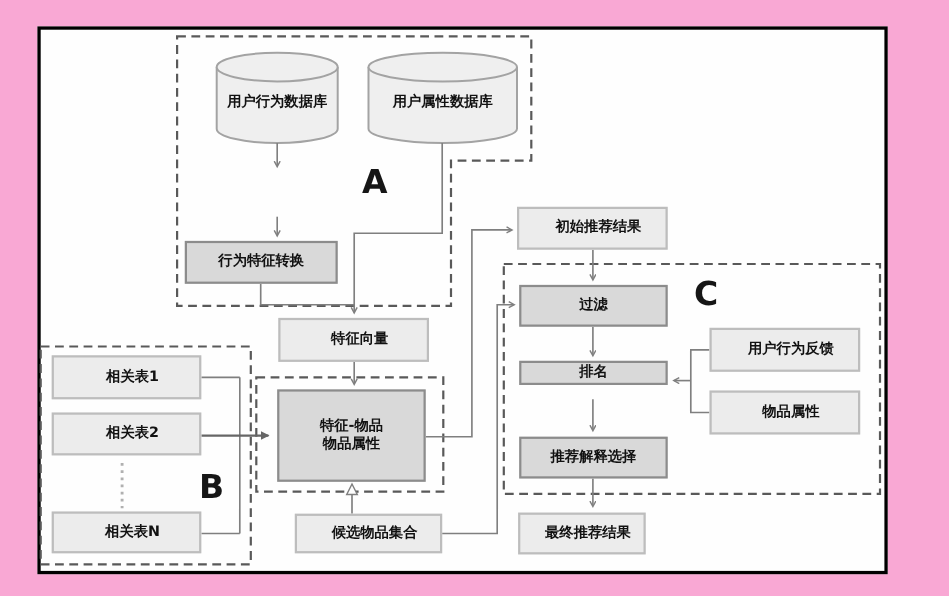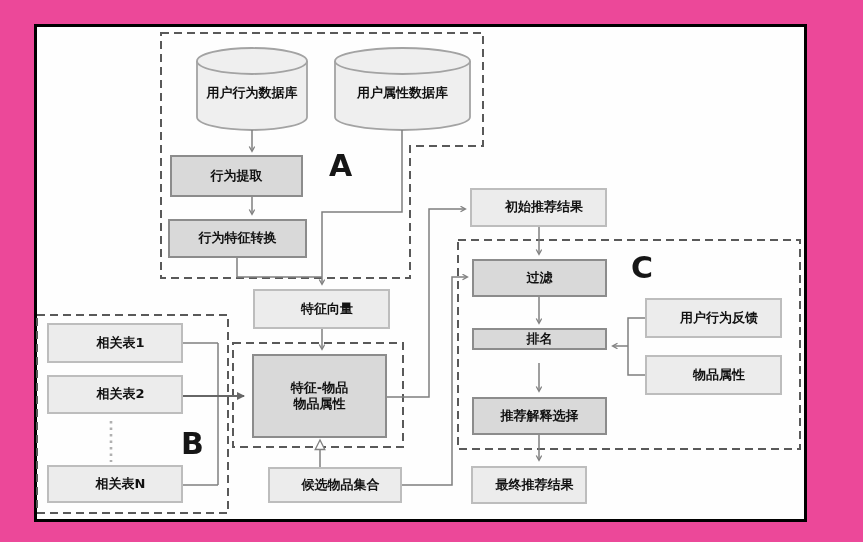--- a/index.html
+++ b/index.html
@@ -1,17 +1,17 @@
 <!DOCTYPE html>
 <html><head>
 <meta charset="utf-8">
 <style>
   html,body{margin:0;padding:0;background:#ffffff;}
   #canvas{
-    position:relative;width:863px;height:542px;background:#ec4899;overflow:hidden;
+    position:relative;width:863px;height:542px;background:#f9a8d4;overflow:hidden;
     font-family:"DejaVu Sans","Liberation Sans",sans-serif;
   }
   #frame{
     position:absolute;left:34px;top:24px;width:773px;height:498px;
     border:3px solid #000;box-sizing:border-box;background:#fefefe;
   }
   #lines{position:absolute;left:0;top:0;width:863px;height:542px;}
   .box{
     position:absolute;display:flex;align-items:center;justify-content:center;
     text-align:center;font-size:13px;font-weight:600;color:#111;
@@ -82,21 +82,20 @@
     </g>
 
     <polygon points="320,440 315.2,449.5 324.8,449.5" fill="#fdfdfd" stroke="#7f7f7f" stroke-width="1.3"></polygon>
 
     <path d="M111,421 V462" fill="none" stroke="#b0b0b0" stroke-width="2.6" stroke-dasharray="2.5,4"></path>
   </svg>
 
   <div class="box plain" style="left:197px;top:74px;width:110px;height:38px;">用户行为数据库</div>
   <div class="box plain" style="left:335px;top:74px;width:135px;height:38px;">用户属性数据库</div>
 
-  <div class="box dark" style="left:170px;top:155px;width:133px;height:42px;">行为提取</div>
   <div class="box dark" style="left:168px;top:219px;width:139px;height:39px;">行为特征转换</div>
 
   <div class="box light" style="left:253px;top:289px;width:137px;height:40px;">特征向量</div>
   <div class="box dark" style="left:252px;top:354px;width:135px;height:84px;">特征-物品
 物品属性</div>
   <div class="box light" style="left:268px;top:467px;width:134px;height:36px;">候选物品集合</div>
 
   <div class="box light" style="left:47px;top:323px;width:136px;height:40px;">相关表1</div>
   <div class="box light" style="left:47px;top:375px;width:136px;height:39px;">相关表2</div>
   <div class="box light" style="left:47px;top:465px;width:136px;height:38px;">相关表N</div>

